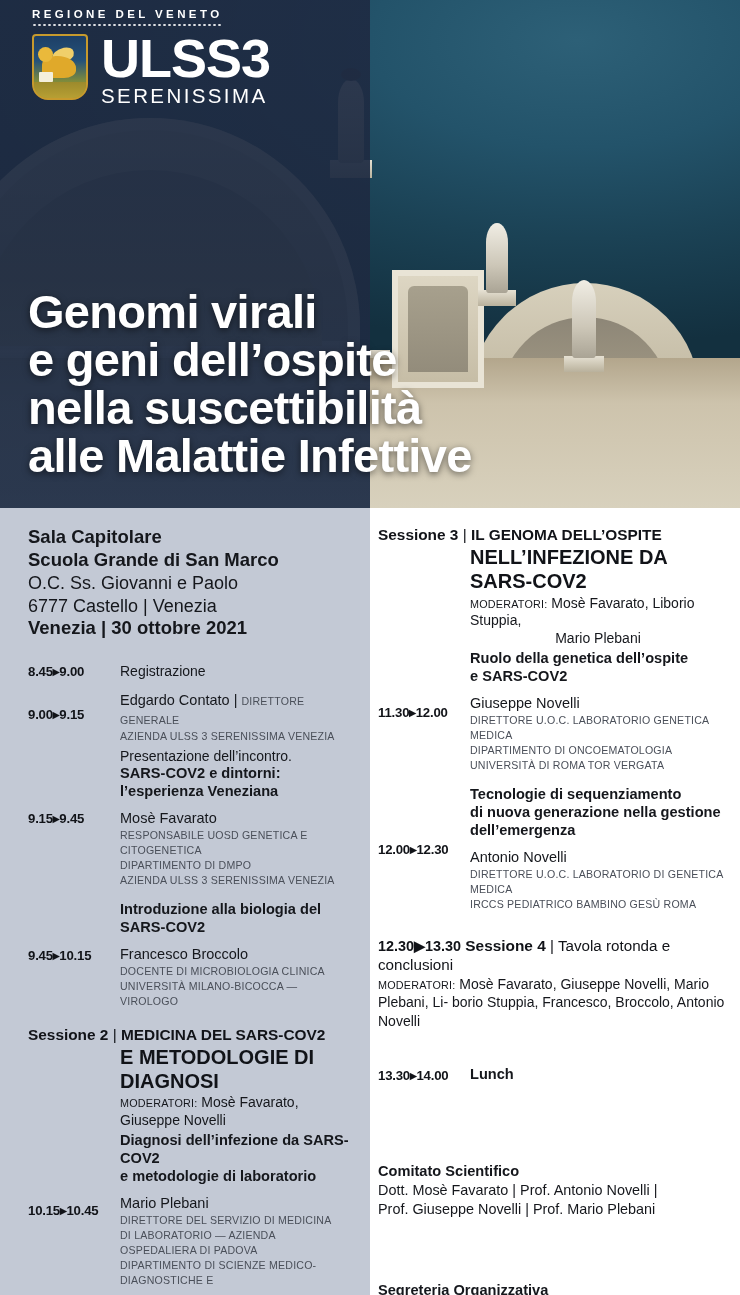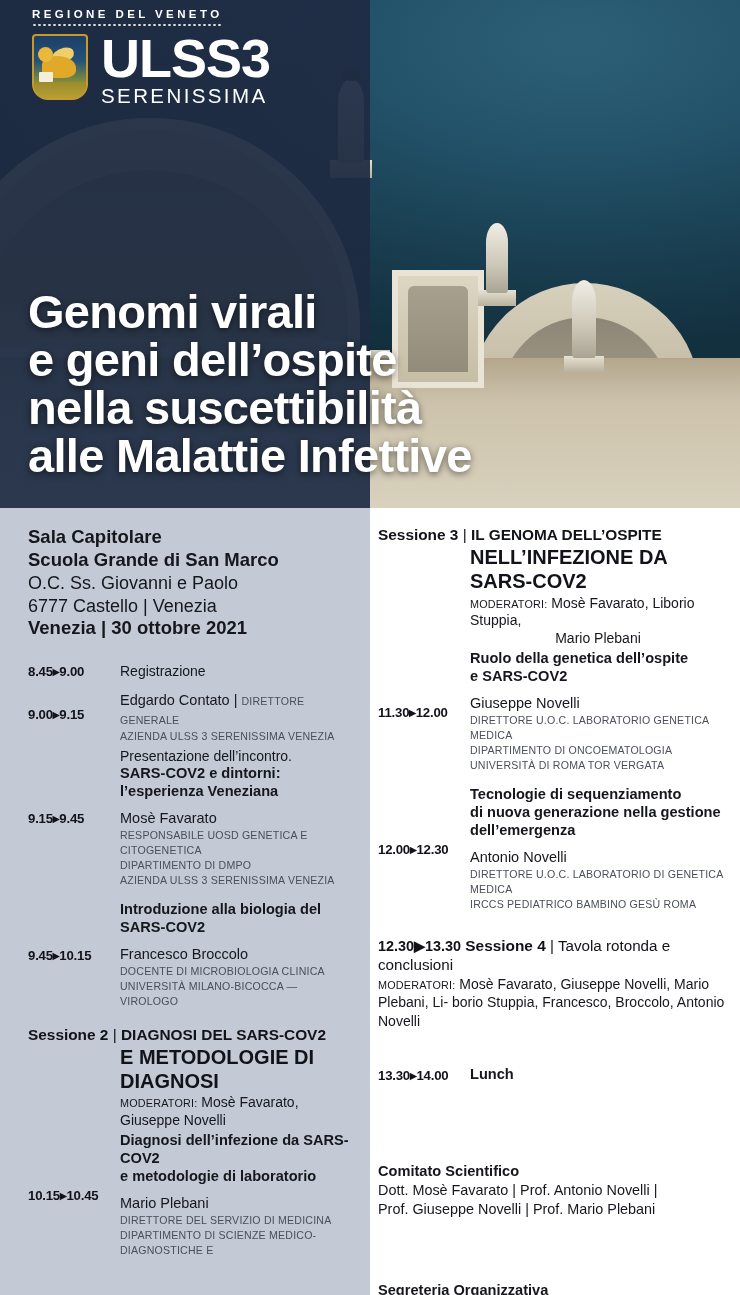--- a/index.html
+++ b/index.html
@@ -522,36 +522,37 @@
         <div class="body">
           <div class="t-bold">Introduzione alla biologia del SARS-COV2</div>
           <div class="speaker">Francesco Broccolo</div>
           <div class="affil">DOCENTE DI MICROBIOLOGIA CLINICA</div>
           <div class="affil">UNIVERSITÀ MILANO-BICOCCA — VIROLOGO</div>
         </div>
       </div>
 
       <div class="session">
         <div class="session-title">
-          <span class="lab">Sessione 2</span><span class="bar"> | </span><span class="lab">DIAGNOSI DEL SARS-COV2</span>
+          <span class="lab">Sessione 2</span><span class="bar"> | </span><span class="lab">MEDICINA DEL SARS-COV2</span>
         </div>
         <div class="session-cont">E METODOLOGIE DI DIAGNOSI</div>
         <div class="moderatori">
           <span class="mk">MODERATORI:</span>
           <span>Mosè Favarato, Giuseppe Novelli</span>
         </div>
       </div>
 
       <div class="row">
         <div class="time">10.15▸10.45</div>
         <div class="body">
           <div class="t-bold">Diagnosi dell’infezione da SARS-COV2</div>
           <div class="t-bold">e metodologie di laboratorio</div>
           <div class="speaker">Mario Plebani</div>
           <div class="affil">DIRETTORE DEL SERVIZIO DI MEDICINA</div>
+          <div class="affil">DI LABORATORIO — AZIENDA OSPEDALIERA DI PADOVA</div>
           <div class="affil">DIPARTIMENTO DI SCIENZE MEDICO-DIAGNOSTICHE E</div>
 
         </div>
       </div>
 
     </div>
 
     <div class="col-right">
 
       <div class="session" style="margin-top:0">

